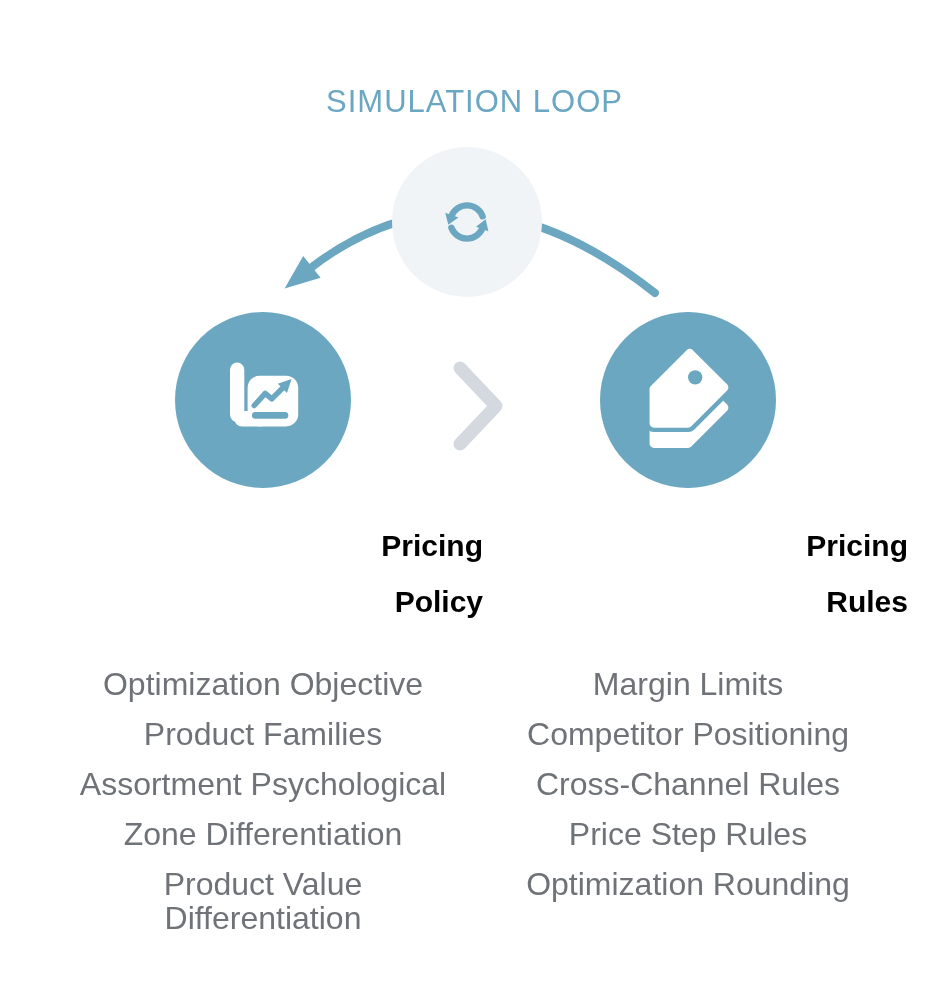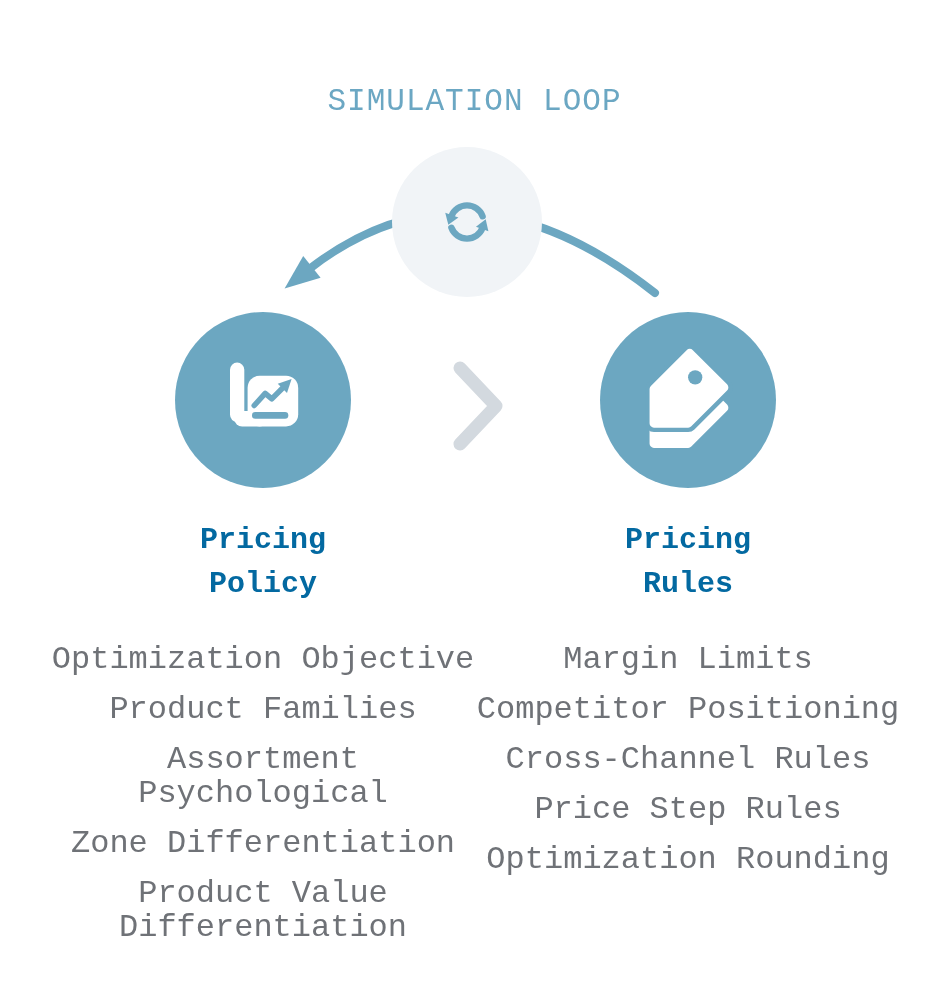--- a/index.html
+++ b/index.html
@@ -2,21 +2,21 @@
 <html><head>
 <meta charset="utf-8">
 <style>
   html, body { margin: 0; padding: 0; background: #ffffff; }
   .canvas {
     position: relative;
     width: 949px;
     height: 988px;
     background: #ffffff;
     overflow: hidden;
-    font-family: Liberation Mono, monospace;
+    font-family: Liberation Sans, sans-serif;
   }
   .diagram-title {
     position: absolute;
     top: 84px;
     left: 0;
     width: 100%;
     text-align: center;
     font-size: 31px;
     font-weight: 500;
     letter-spacing: 1px;
@@ -64,23 +64,24 @@
     position: absolute;
     top: 518px;
     width: 440px;
     text-align: center;
   }
   .column.left { left: 43px; }
   .column.right { left: 468px; }
   .node-label {
     font-size: 30px;
     font-weight: 700;
-    line-height: 44px;
-    color: #0369a1;
+    line-height: 56px;
+    color: #000000;
     white-space: pre-line;
+    text-align: right;
   }
   .items-list { margin-top: 37px; }
   .list-item {
     font-size: 32px;
     line-height: 34px;
     margin-bottom: 16px;
     color: #6F7277;
     white-space: pre-line;
   }
   .stroke-accent { stroke: #6CA7C1; fill: none; stroke-linecap: round; }

